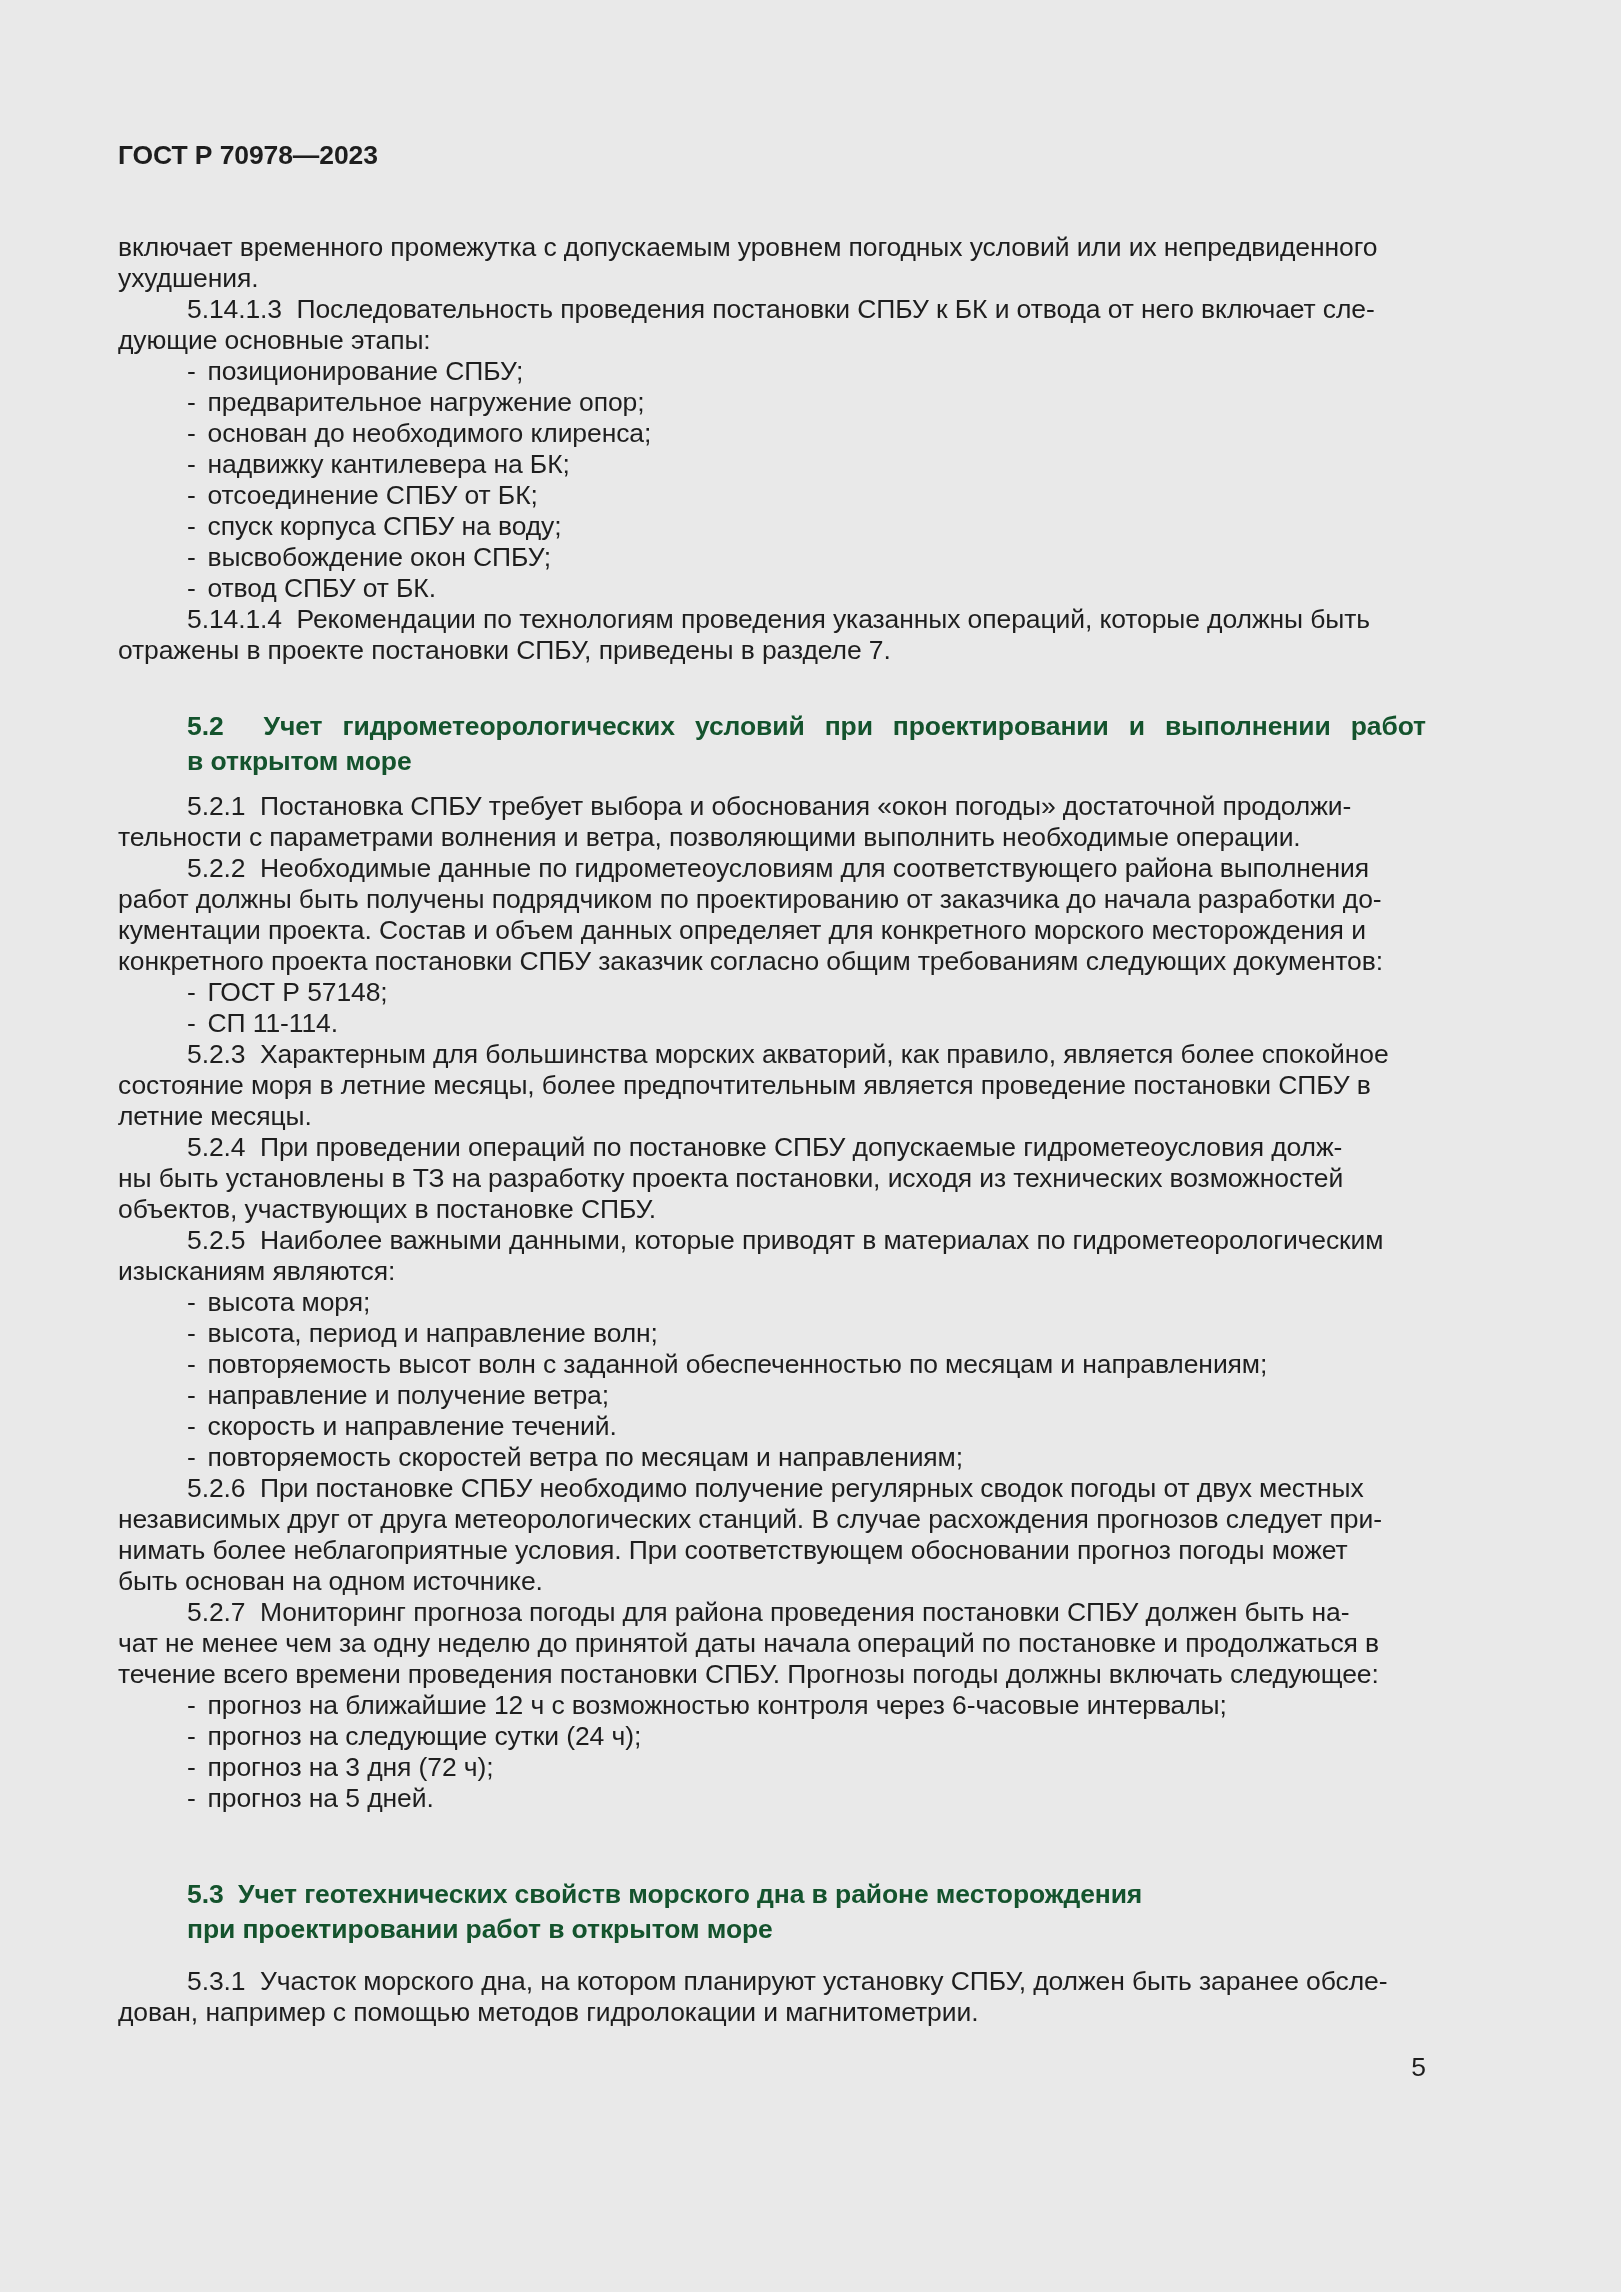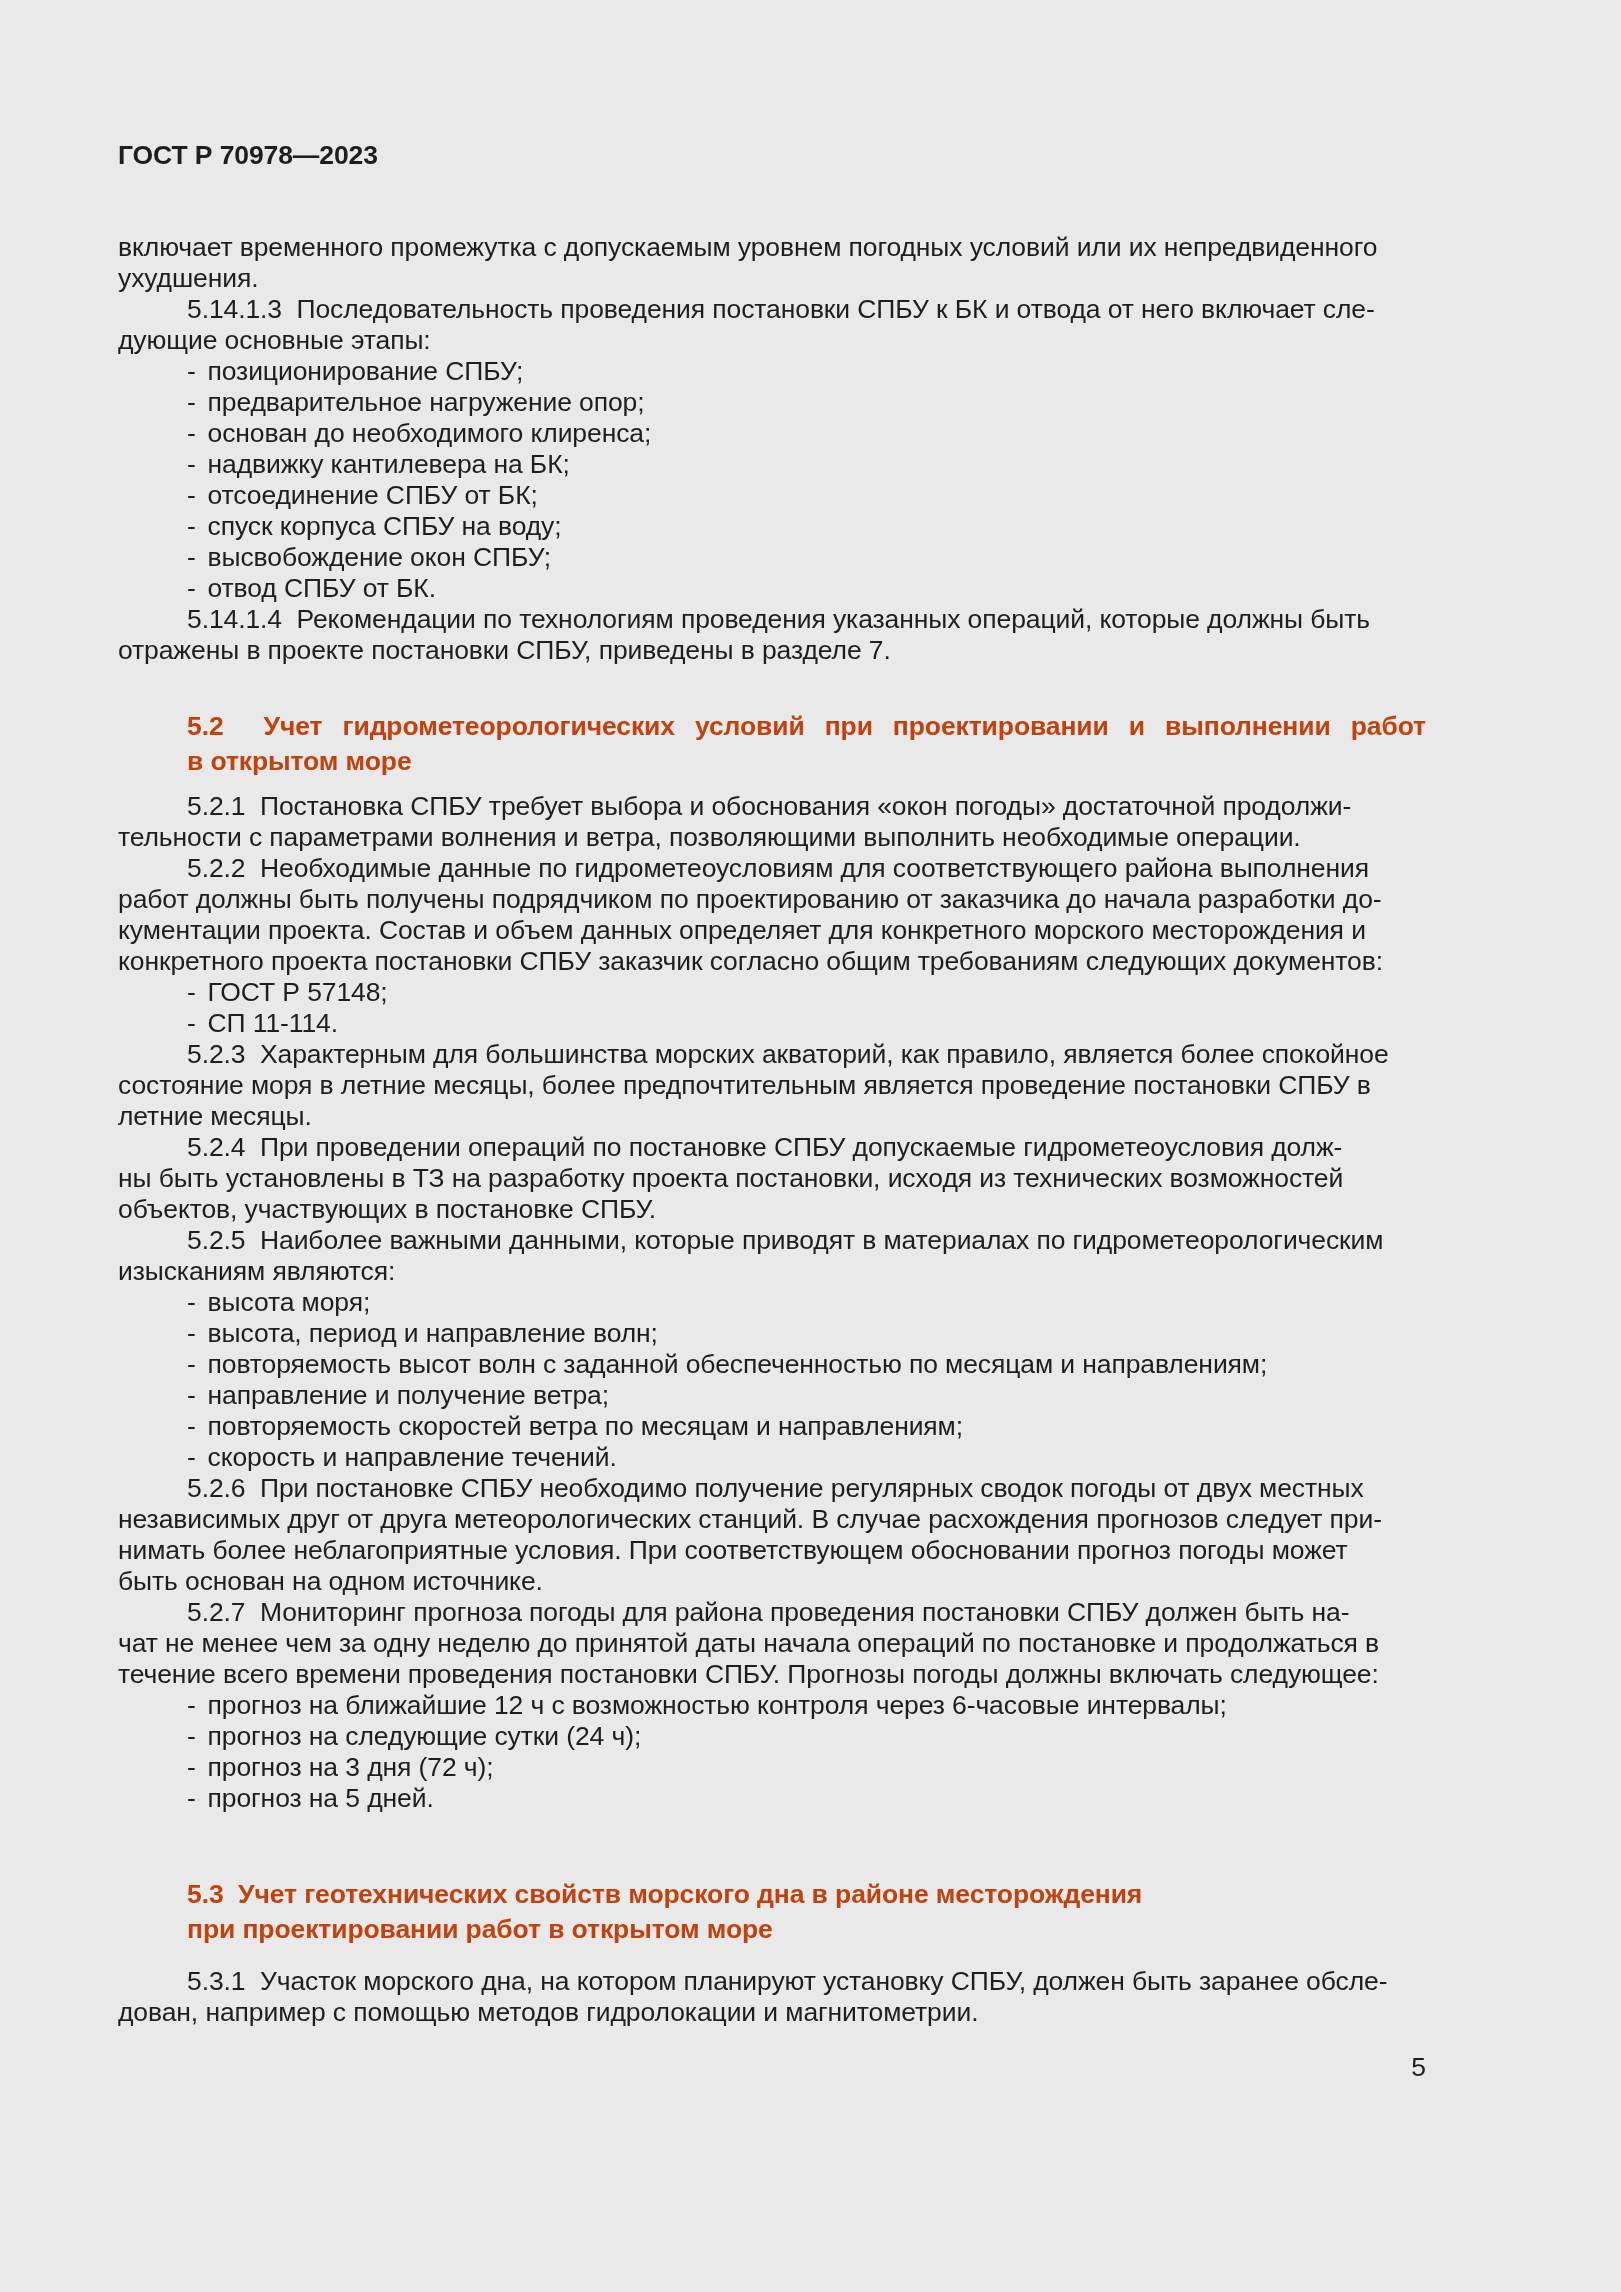--- a/index.html
+++ b/index.html
@@ -30,21 +30,21 @@
   .para.cont { text-indent: 0; }
   .li {
     line-height: 31px;
     padding-left: 69px;
     margin-right: -24.5px;
   }
   .dash { margin-right: 11.8px; }
   .heading {
     font-weight: bold;
     line-height: 35px;
-    color: #c2410c;
+    color: #14532d;
   }
   .heading .hl { padding-left: 69px; }
   .heading .hl.just {
     text-align: justify;
     text-align-last: justify;
   }
   .h52 { margin: 43px 0 11.8px 0; }
   .h53 { margin: 63px 0 19.6px 0; }
   .pagenum {
     margin-top: 23.5px;
@@ -105,22 +105,22 @@
 ны быть установлены в ТЗ на разработку проекта постановки, исходя из технических возможностей
 объектов, участвующих в постановке СПБУ.</div>
     <div class="para">5.2.5&nbsp; Наиболее важными данными, которые приводят в материалах по гидрометеорологическим
 изысканиям являются:</div>
 
     <div>
       <div class="li"><span class="dash">-</span><span>высота моря;</span></div>
       <div class="li"><span class="dash">-</span><span>высота, период и направление волн;</span></div>
       <div class="li"><span class="dash">-</span><span>повторяемость высот волн с заданной обеспеченностью по месяцам и направлениям;</span></div>
       <div class="li"><span class="dash">-</span><span>направление и получение ветра;</span></div>
+      <div class="li"><span class="dash">-</span><span>скорость и направление течений.</span></div>
       <div class="li"><span class="dash">-</span><span>повторяемость скоростей ветра по месяцам и направлениям;</span></div>
-      <div class="li"><span class="dash">-</span><span>скорость и направление течений.</span></div>
     </div>
 
     <div class="para">5.2.6&nbsp; При постановке СПБУ необходимо получение регулярных сводок погоды от двух местных
 независимых друг от друга метеорологических станций. В случае расхождения прогнозов следует при-
 нимать более неблагоприятные условия. При соответствующем обосновании прогноз погоды может
 быть основан на одном источнике.</div>
     <div class="para">5.2.7&nbsp; Мониторинг прогноза погоды для района проведения постановки СПБУ должен быть на-
 чат не менее чем за одну неделю до принятой даты начала операций по постановке и продолжаться в
 течение всего времени проведения постановки СПБУ. Прогнозы погоды должны включать следующее:</div>
 

